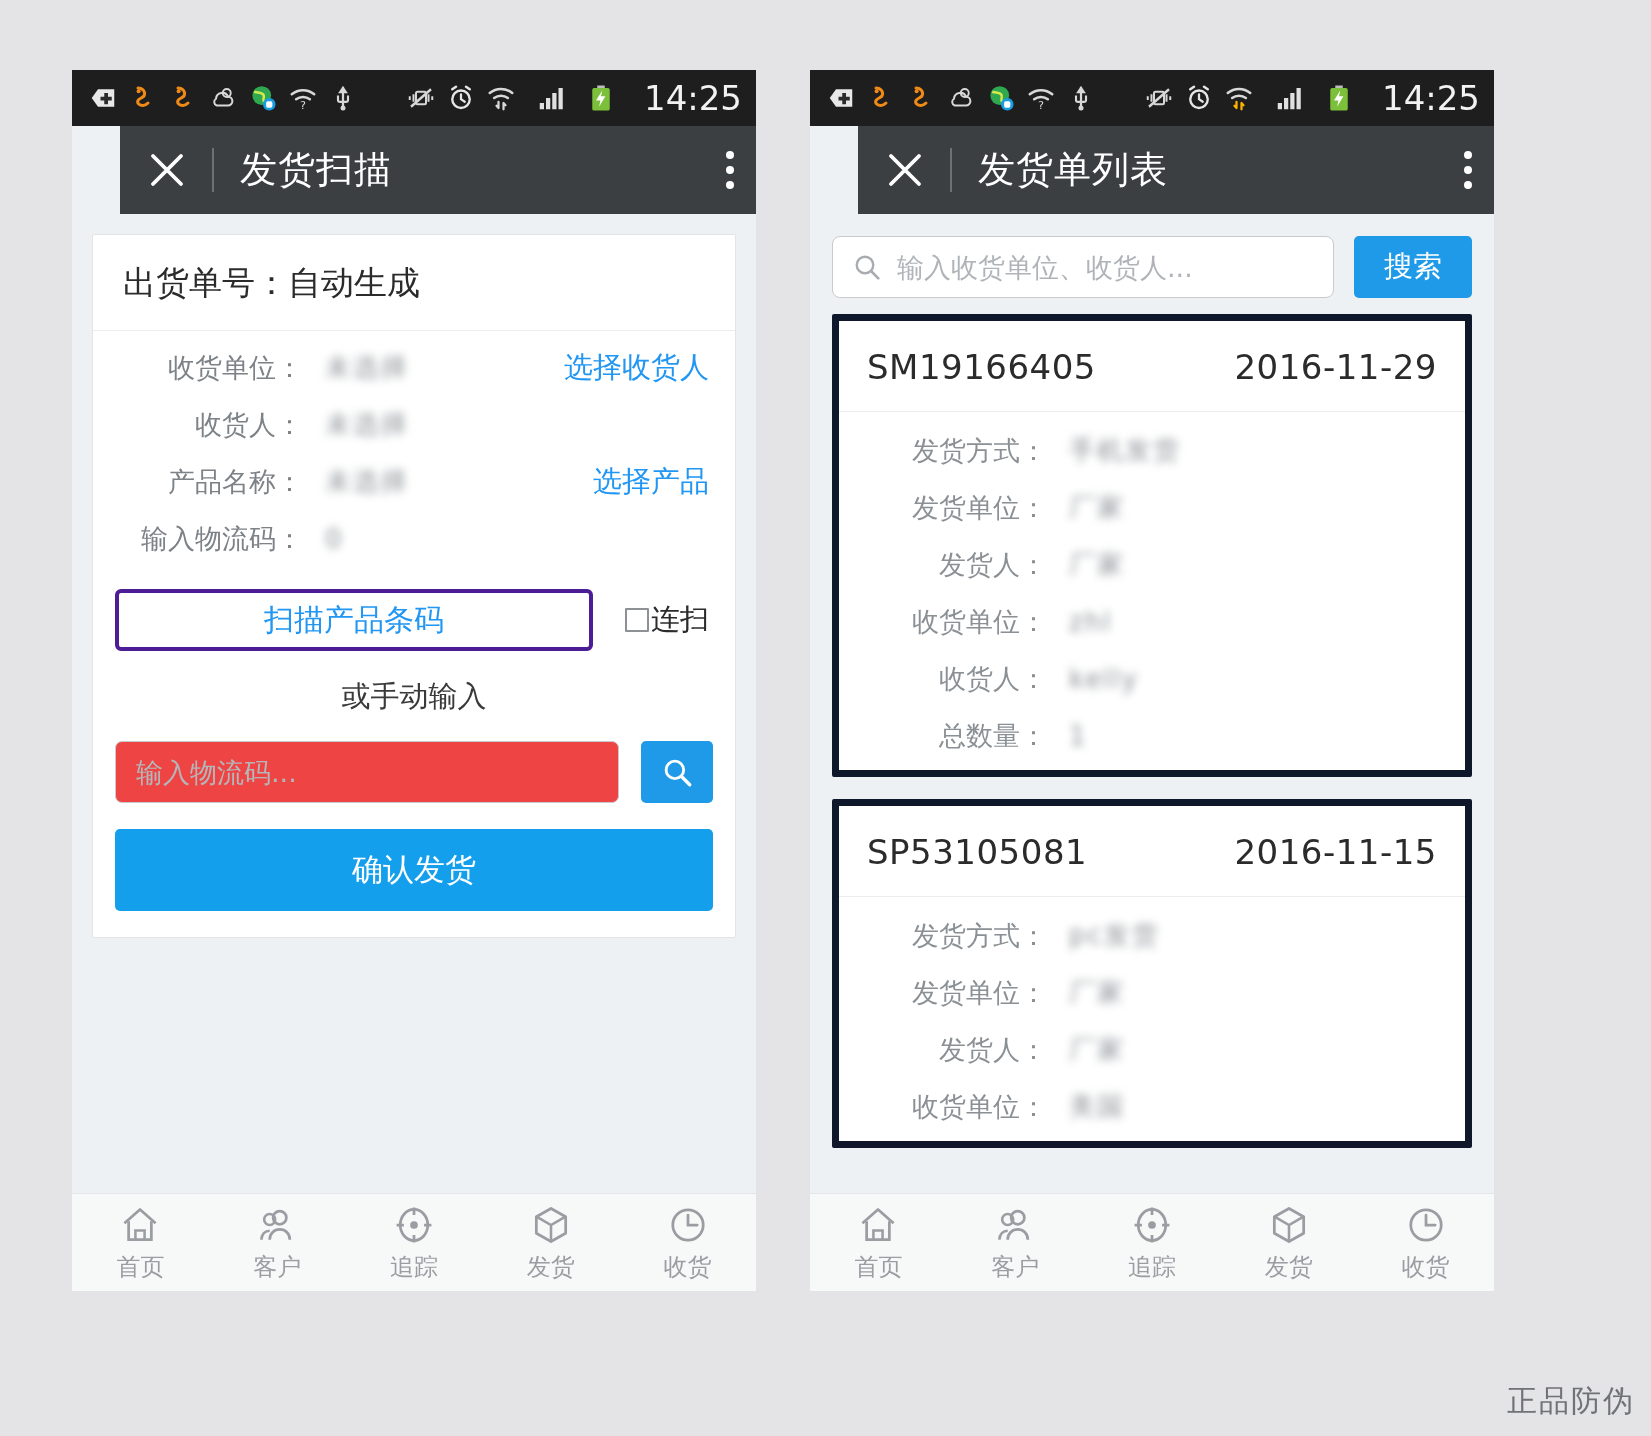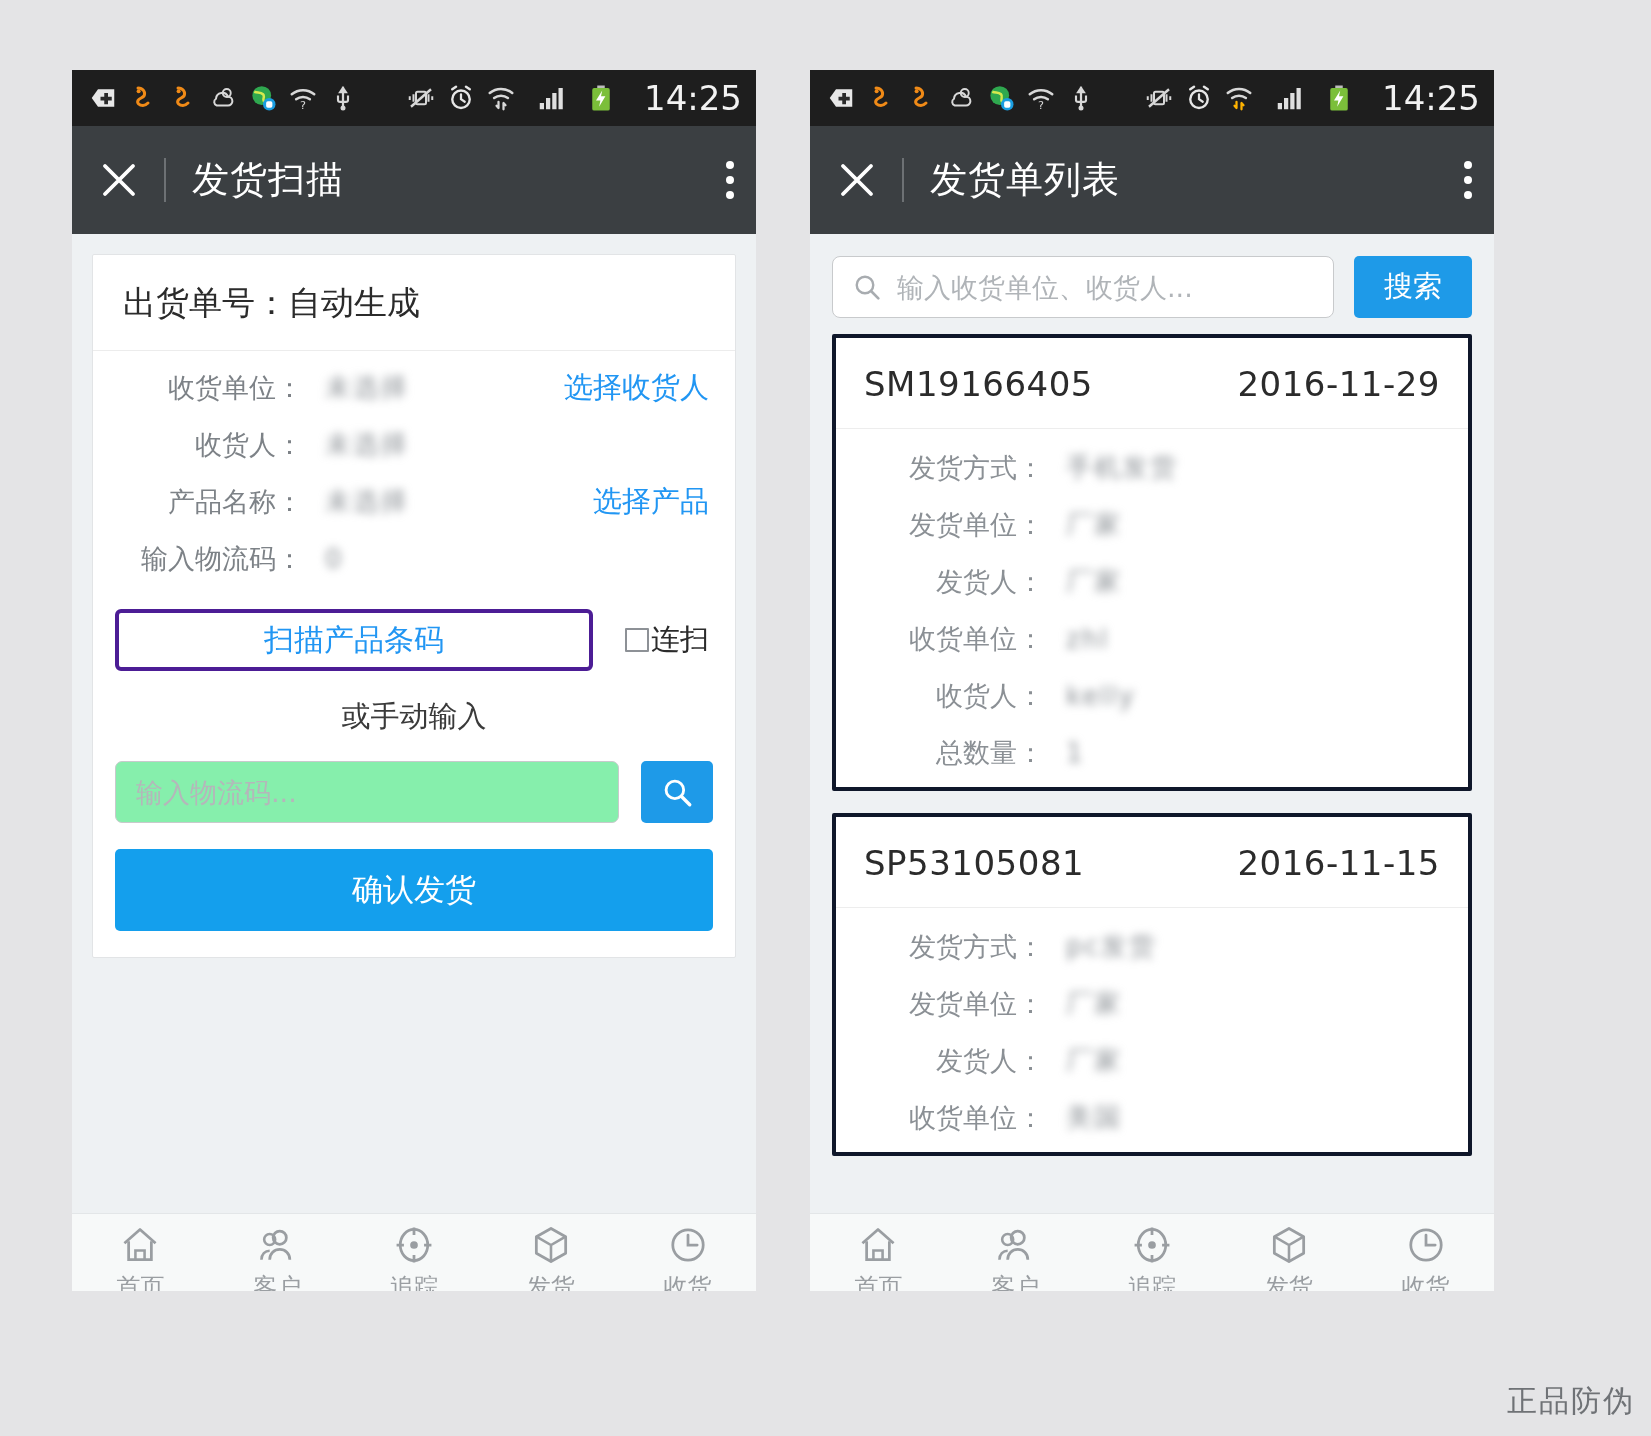--- a/index.html
+++ b/index.html
@@ -34,23 +34,24 @@
   .sb-time {
     font-size: 34px; color: #f2f2f2; letter-spacing: 0px;
     font-family: "DejaVu Sans", "Liberation Sans", sans-serif;
     margin-left: 8px; line-height: 1;
   }
   .sb-ico { width: 30px; height: 30px; display: block; }
   .sb-gap { width: 28px; }
 
   
   .titlebar {
-    height: 108px; background: #3b3f42;
+    height: 88px; background: #3b3f42;
     display: flex; align-items: center;
     padding: 0 22px 0 26px;
+    margin-left: 48px;
   }
   .tb-close { width: 42px; height: 42px; flex: none; }
   .tb-sep {
     width: 2px; height: 44px; background: #6d7174;
     margin: 0 26px 0 24px; flex: none;
   }
   .tb-title {
     color: #ffffff; font-size: 37px; letter-spacing: 1px;
     flex: 1; white-space: nowrap;
   }
@@ -128,21 +129,21 @@
     padding: 26px 0 0 0;
   }
 
   .input-row {
     display: flex; align-items: center;
     padding: 24px 22px 0 22px;
   }
   .code-input {
     flex: 1; height: 62px;
     border: 1px solid #c8cacc; border-radius: 7px;
-    background: #86efac; outline: none;
+    background: #ef4444; outline: none;
     font-size: 27px; color: #333; padding: 0 20px;
     font-family: inherit;
   }
   .code-input::placeholder { color: #b4b7ba; }
   .search-sq {
     width: 72px; height: 62px; margin-left: 22px;
     background: #1e9ae8; border: none; border-radius: 5px;
     display: flex; align-items: center; justify-content: center;
     cursor: pointer; flex: none;
   }
@@ -175,21 +176,21 @@
     width: 118px; height: 62px; margin-left: 20px;
     background: #1e9ae8; border: none; border-radius: 5px;
     color: #fff; font-size: 29px; cursor: pointer; flex: none;
     font-family: inherit;
   }
 
   
   .cards { padding: 0 22px; }
   .order-card {
     background: #ffffff;
-    border: 4px solid #0f172a;
+    border: 7px solid #0f172a;
     border-radius: 2px;
     margin-bottom: 22px;
   }
   .oc-head {
     display: flex; align-items: center; justify-content: space-between;
     padding: 26px 28px 24px 28px;
     border-bottom: 1px solid #ededed;
   }
   .oc-no   { font-size: 34px; color: #2b2b2b; letter-spacing: 0.5px; }
   .oc-date { font-size: 34px; color: #2b2b2b; letter-spacing: 0.5px; }

